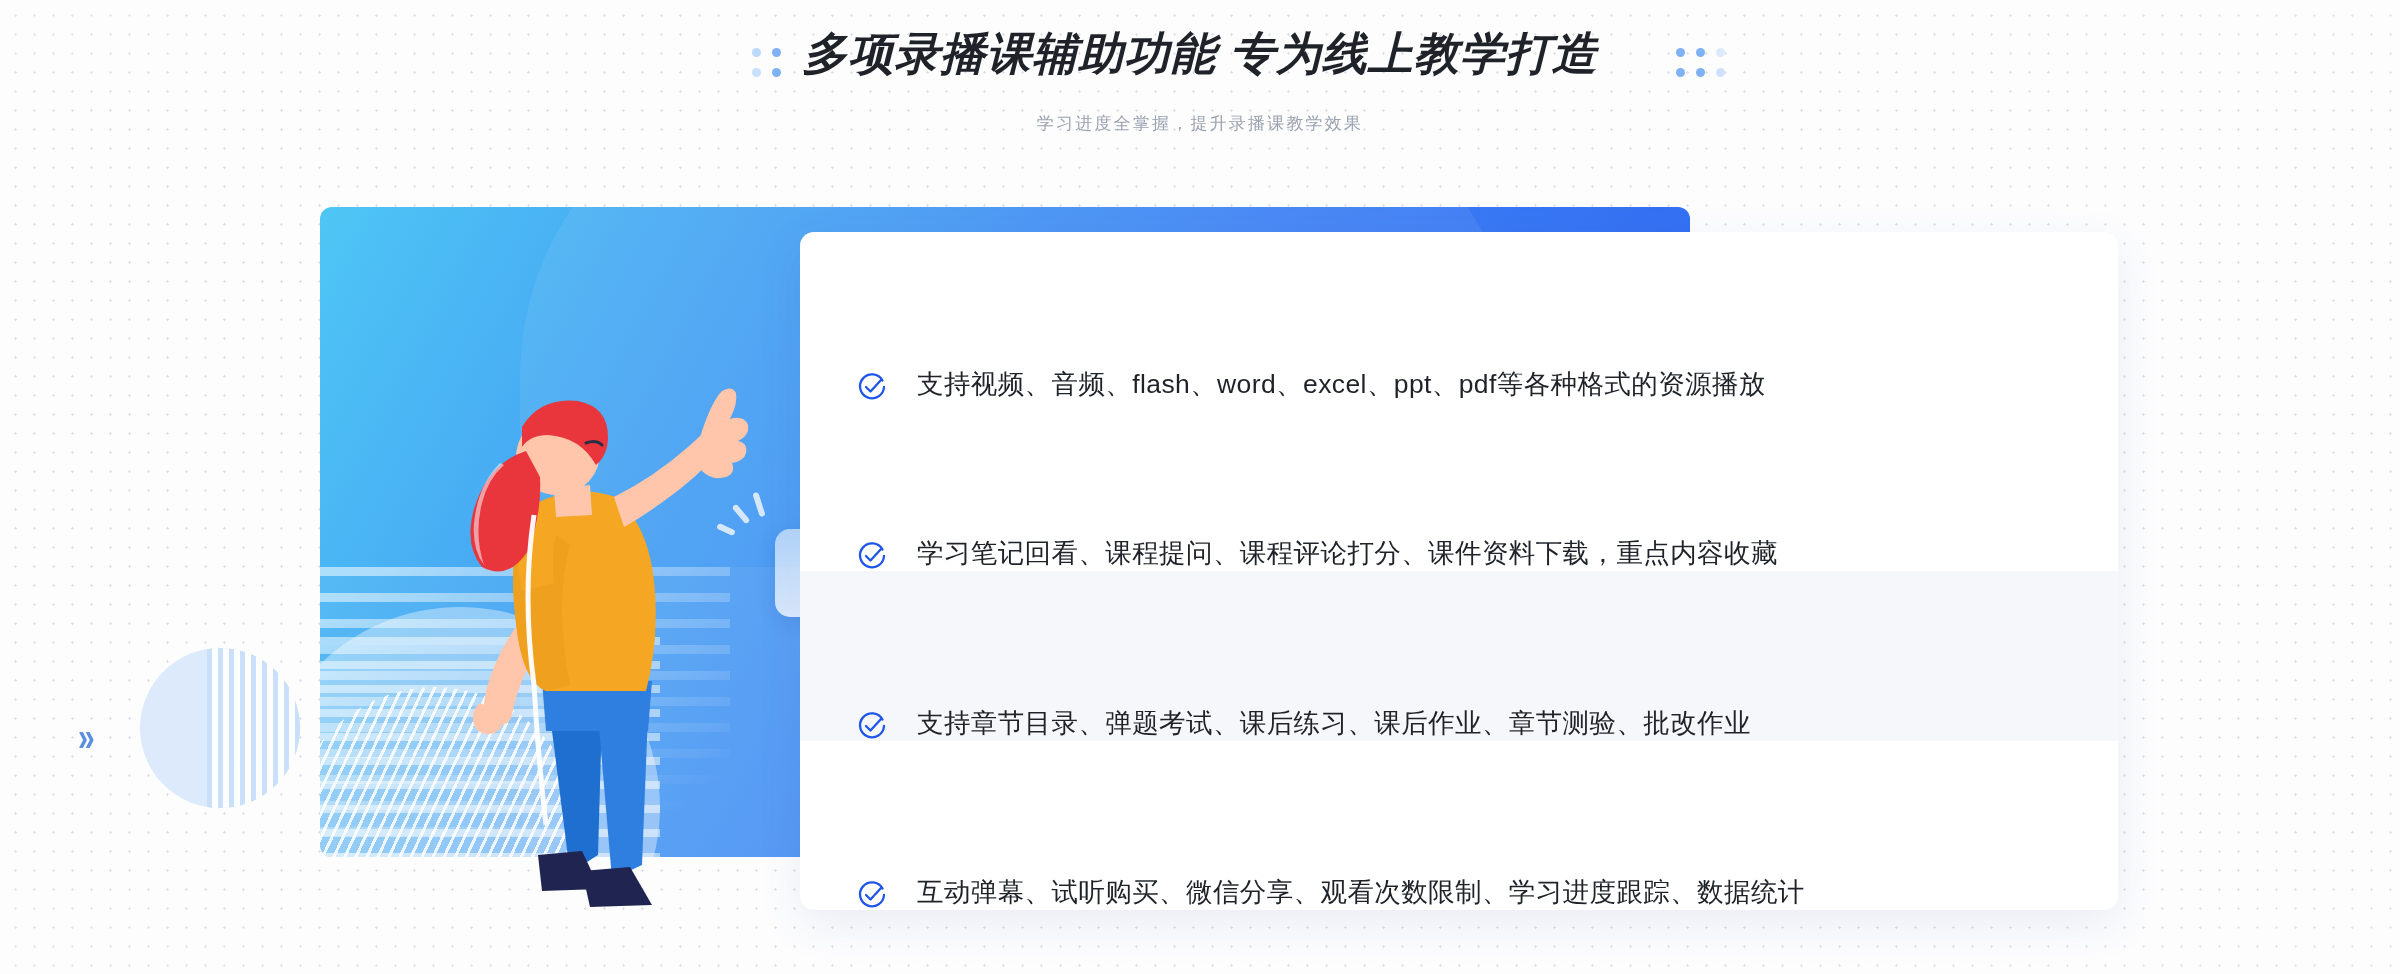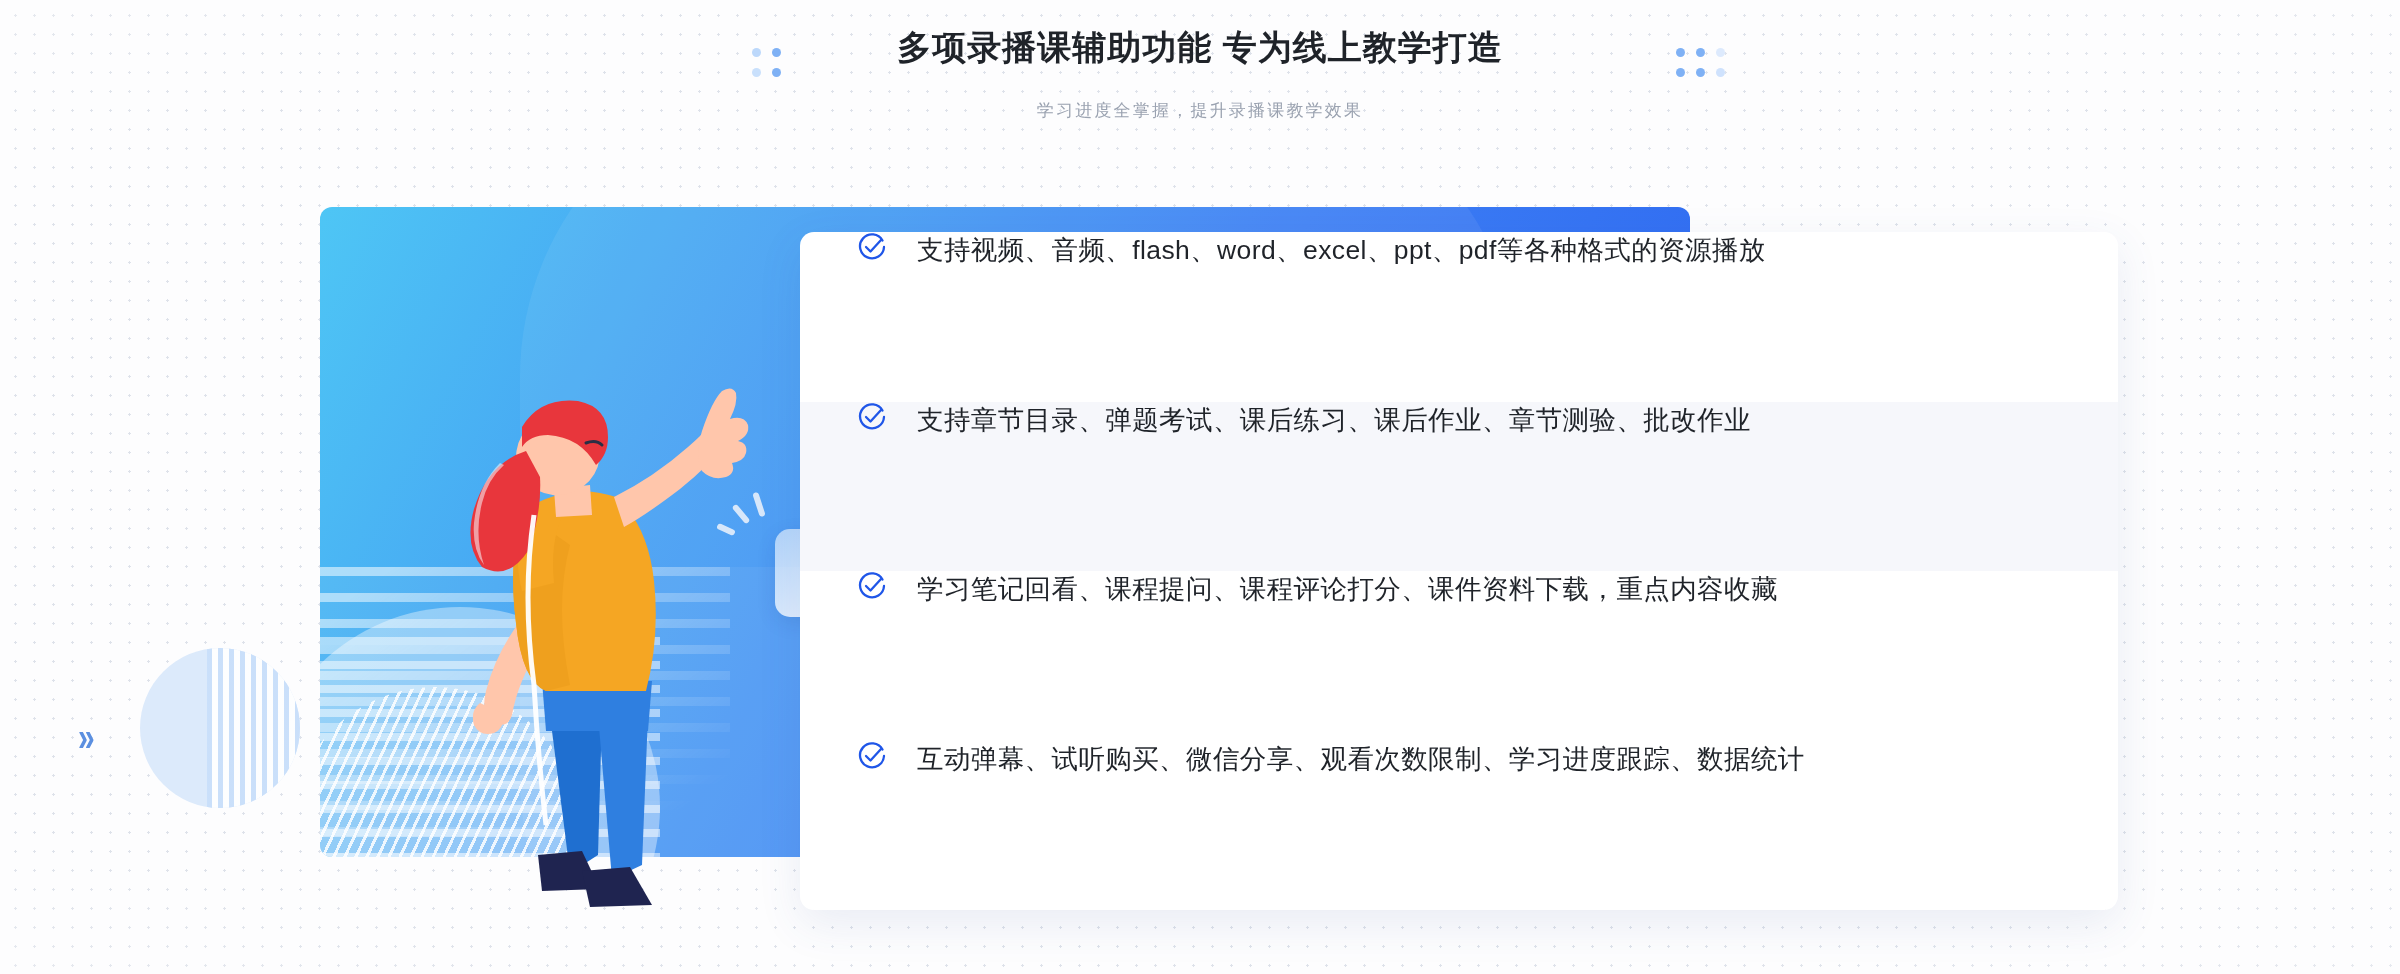--- a/index.html
+++ b/index.html
@@ -25,22 +25,22 @@
   
   #vignette{
     position:absolute; inset:0; z-index:1; pointer-events:none;
     background:
       radial-gradient(ellipse 120% 90% at 50% 50%, rgba(255,255,255,0) 55%, rgba(255,255,255,.75) 100%);
   }
 
   
   #header{ position:absolute; top:0; left:0; right:0; z-index:6; padding-top:26px; text-align:center; }
   #page-title{
-    font-size:34px; font-weight:bold; color:#1f2329;
-    letter-spacing:1px; line-height:1.25;
+    font-size:45px; font-weight:bold; color:#1f2329;
+    letter-spacing:1px; line-height:1.25;font-style:italic;
   }
   #page-subtitle{
     margin-top:30px; font-size:17px; color:#9aa2b0; letter-spacing:2.2px;
   }
 
   
   .dot-cluster{ position:absolute; display:grid; gap:11px; z-index:7; }
   #dot-cluster-left{ left:752px; top:48px; grid-template-columns:repeat(2,9px); }
   #dot-cluster-right{ left:1676px; top:48px; grid-template-columns:repeat(3,9px); }
   .dot-cluster i{ display:block; width:9px; height:9px; border-radius:50%; background:#7fb1f5; }
@@ -146,21 +146,21 @@
   #person{ position:absolute; left:430px; top:385px; width:330px; height:560px; z-index:5; }
 
   
   #feature-card{
     position:absolute; left:800px; top:232px; width:1318px; height:678px;
     background:#ffffff; border-radius:14px; z-index:5;
     box-shadow:0 14px 44px rgba(60,90,160,.10);
     overflow:hidden;
   }
   .feature-row{
-    position:relative; display:flex; align-items:flex-start;
+    position:relative; display:flex; align-items:flex-end;
     height:169.5px; padding-left:57px;
   }
   .feature-row.highlight{ background:#f6f7fb; }
   .feature-row.highlight::before{
     content:""; position:absolute; left:-18px; top:0; width:18px; height:100%;
     background:#2b63f0;
   }
   .check-icon{ flex:0 0 auto; width:30px; height:30px; margin-right:30px; }
   .feature-text{
     font-size:26.5px; color:#1f2329; letter-spacing:.4px; white-space:nowrap;
@@ -232,34 +232,34 @@
 
 <div id="feature-card">
   <div class="feature-row">
     <svg class="check-icon" viewBox="0 0 30 30">
       <path d="M25.5 8.5 A12 12 0 1 0 27 15" fill="none" stroke="#1f56e8" stroke-width="2.3" stroke-linecap="round"></path>
       <path d="M9 15 L13.5 19.5 L24 8" fill="none" stroke="#1f56e8" stroke-width="2.3" stroke-linecap="round" stroke-linejoin="round"></path>
     </svg>
     <span class="feature-text">支持视频、音频、flash、word、excel、ppt、pdf等各种格式的资源播放</span>
   </div>
 
+  <div class="feature-row">
+    <svg class="check-icon" viewBox="0 0 30 30">
+      <path d="M25.5 8.5 A12 12 0 1 0 27 15" fill="none" stroke="#1f56e8" stroke-width="2.3" stroke-linecap="round"></path>
+      <path d="M9 15 L13.5 19.5 L24 8" fill="none" stroke="#1f56e8" stroke-width="2.3" stroke-linecap="round" stroke-linejoin="round"></path>
+    </svg>
+    <span class="feature-text">学习笔记回看、课程提问、课程评论打分、课件资料下载，重点内容收藏</span>
+  </div>
+
   <div class="feature-row highlight">
     <svg class="check-icon" viewBox="0 0 30 30">
       <path d="M25.5 8.5 A12 12 0 1 0 27 15" fill="none" stroke="#1f56e8" stroke-width="2.3" stroke-linecap="round"></path>
       <path d="M9 15 L13.5 19.5 L24 8" fill="none" stroke="#1f56e8" stroke-width="2.3" stroke-linecap="round" stroke-linejoin="round"></path>
     </svg>
     <span class="feature-text">支持章节目录、弹题考试、课后练习、课后作业、章节测验、批改作业</span>
-  </div>
-
-  <div class="feature-row">
-    <svg class="check-icon" viewBox="0 0 30 30">
-      <path d="M25.5 8.5 A12 12 0 1 0 27 15" fill="none" stroke="#1f56e8" stroke-width="2.3" stroke-linecap="round"></path>
-      <path d="M9 15 L13.5 19.5 L24 8" fill="none" stroke="#1f56e8" stroke-width="2.3" stroke-linecap="round" stroke-linejoin="round"></path>
-    </svg>
-    <span class="feature-text">学习笔记回看、课程提问、课程评论打分、课件资料下载，重点内容收藏</span>
   </div>
 
   <div class="feature-row">
     <svg class="check-icon" viewBox="0 0 30 30">
       <path d="M25.5 8.5 A12 12 0 1 0 27 15" fill="none" stroke="#1f56e8" stroke-width="2.3" stroke-linecap="round"></path>
       <path d="M9 15 L13.5 19.5 L24 8" fill="none" stroke="#1f56e8" stroke-width="2.3" stroke-linecap="round" stroke-linejoin="round"></path>
     </svg>
     <span class="feature-text">互动弹幕、试听购买、微信分享、观看次数限制、学习进度跟踪、数据统计</span>
   </div>
 </div>

